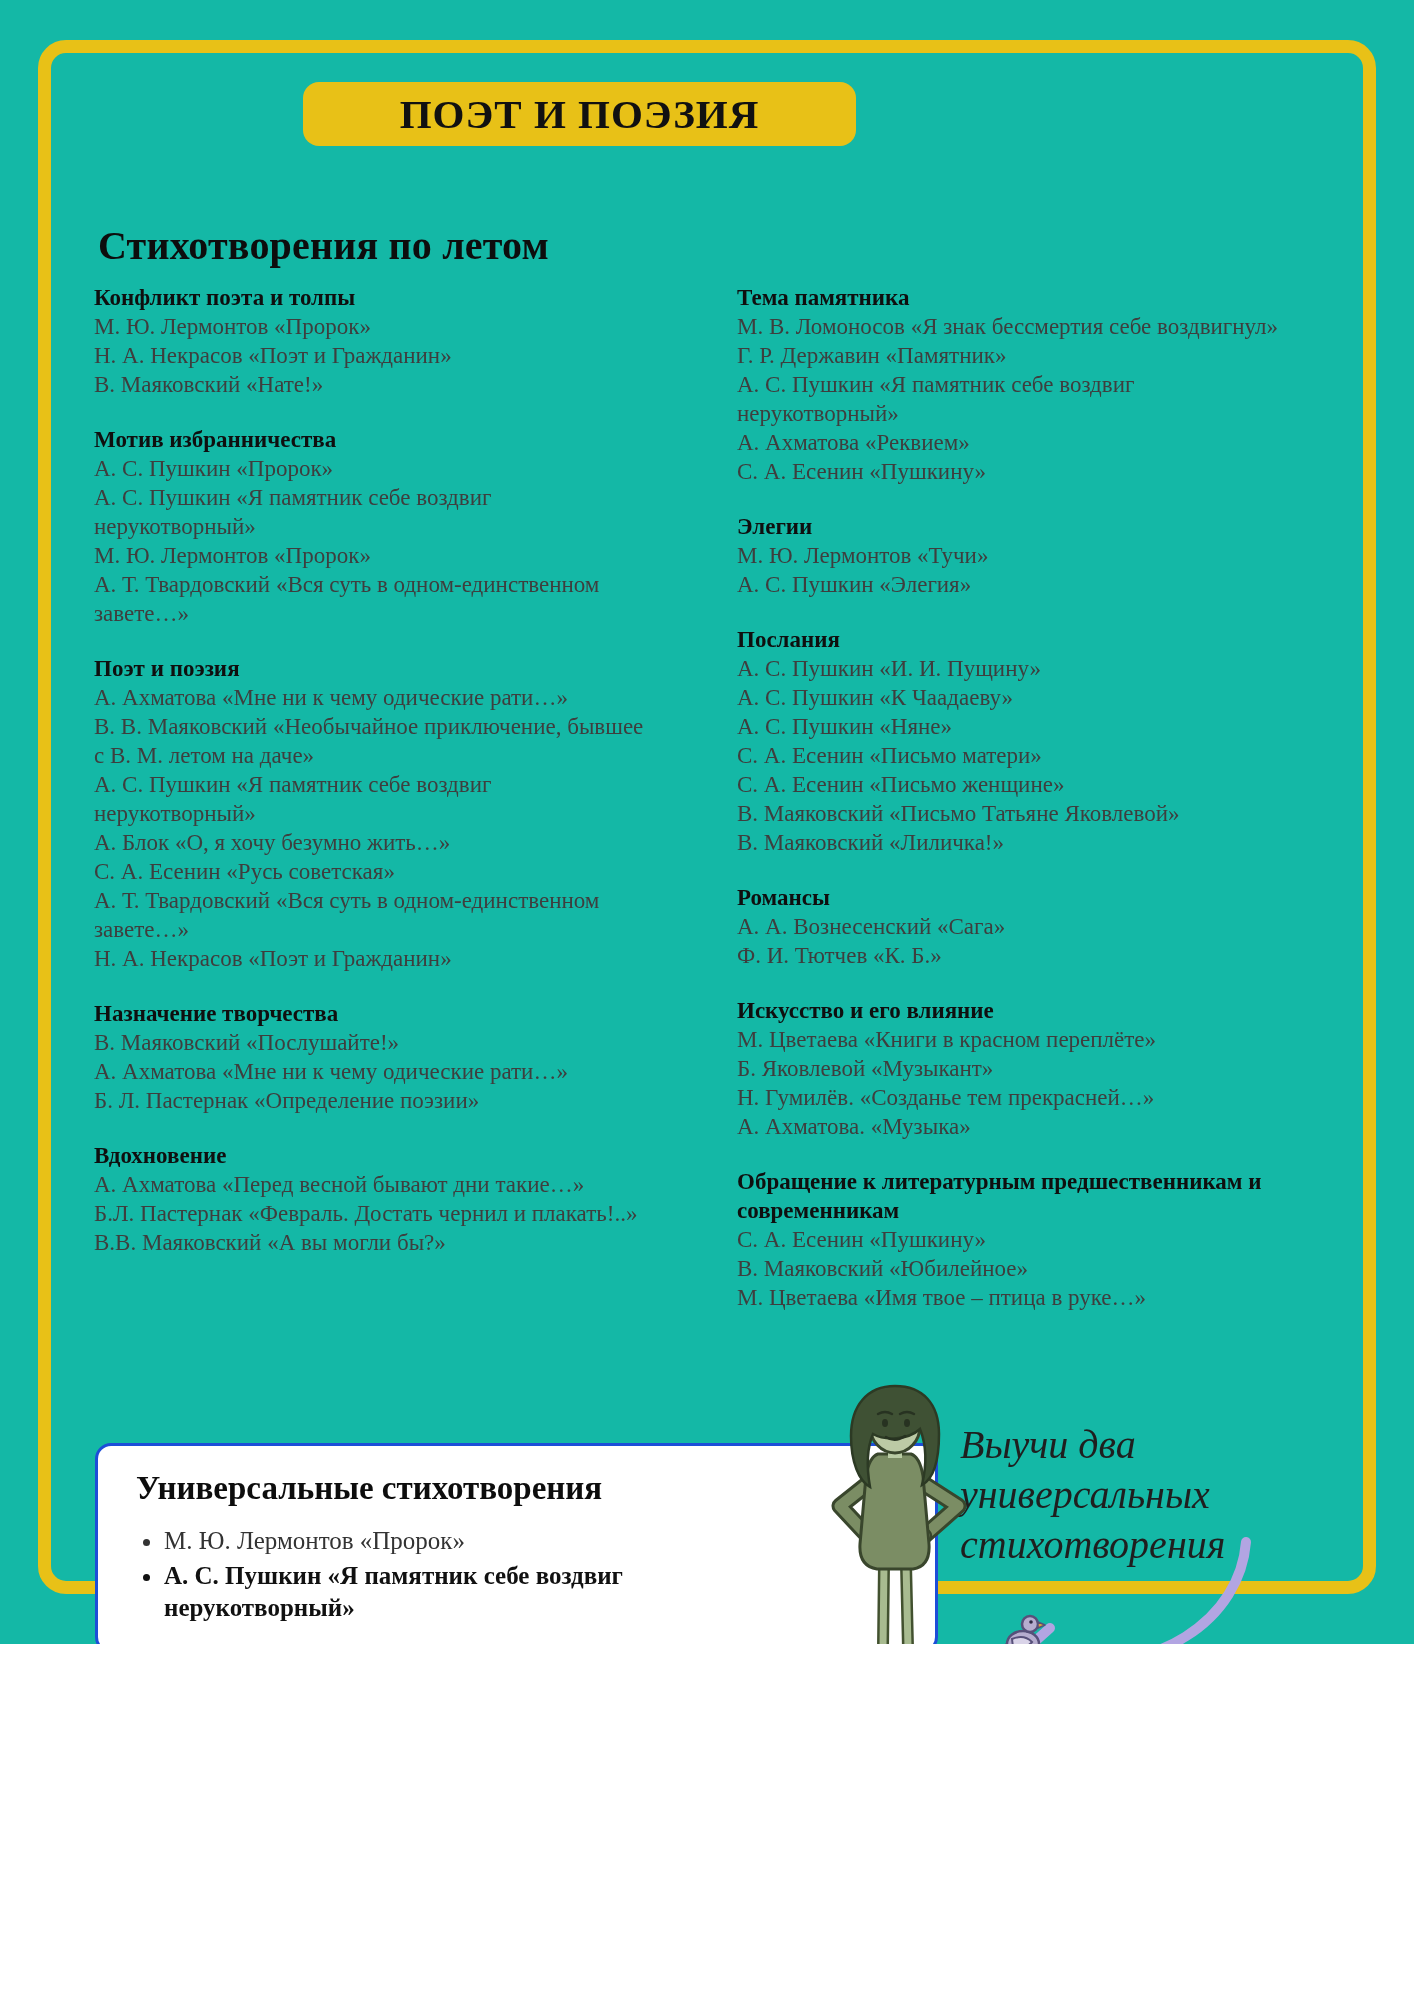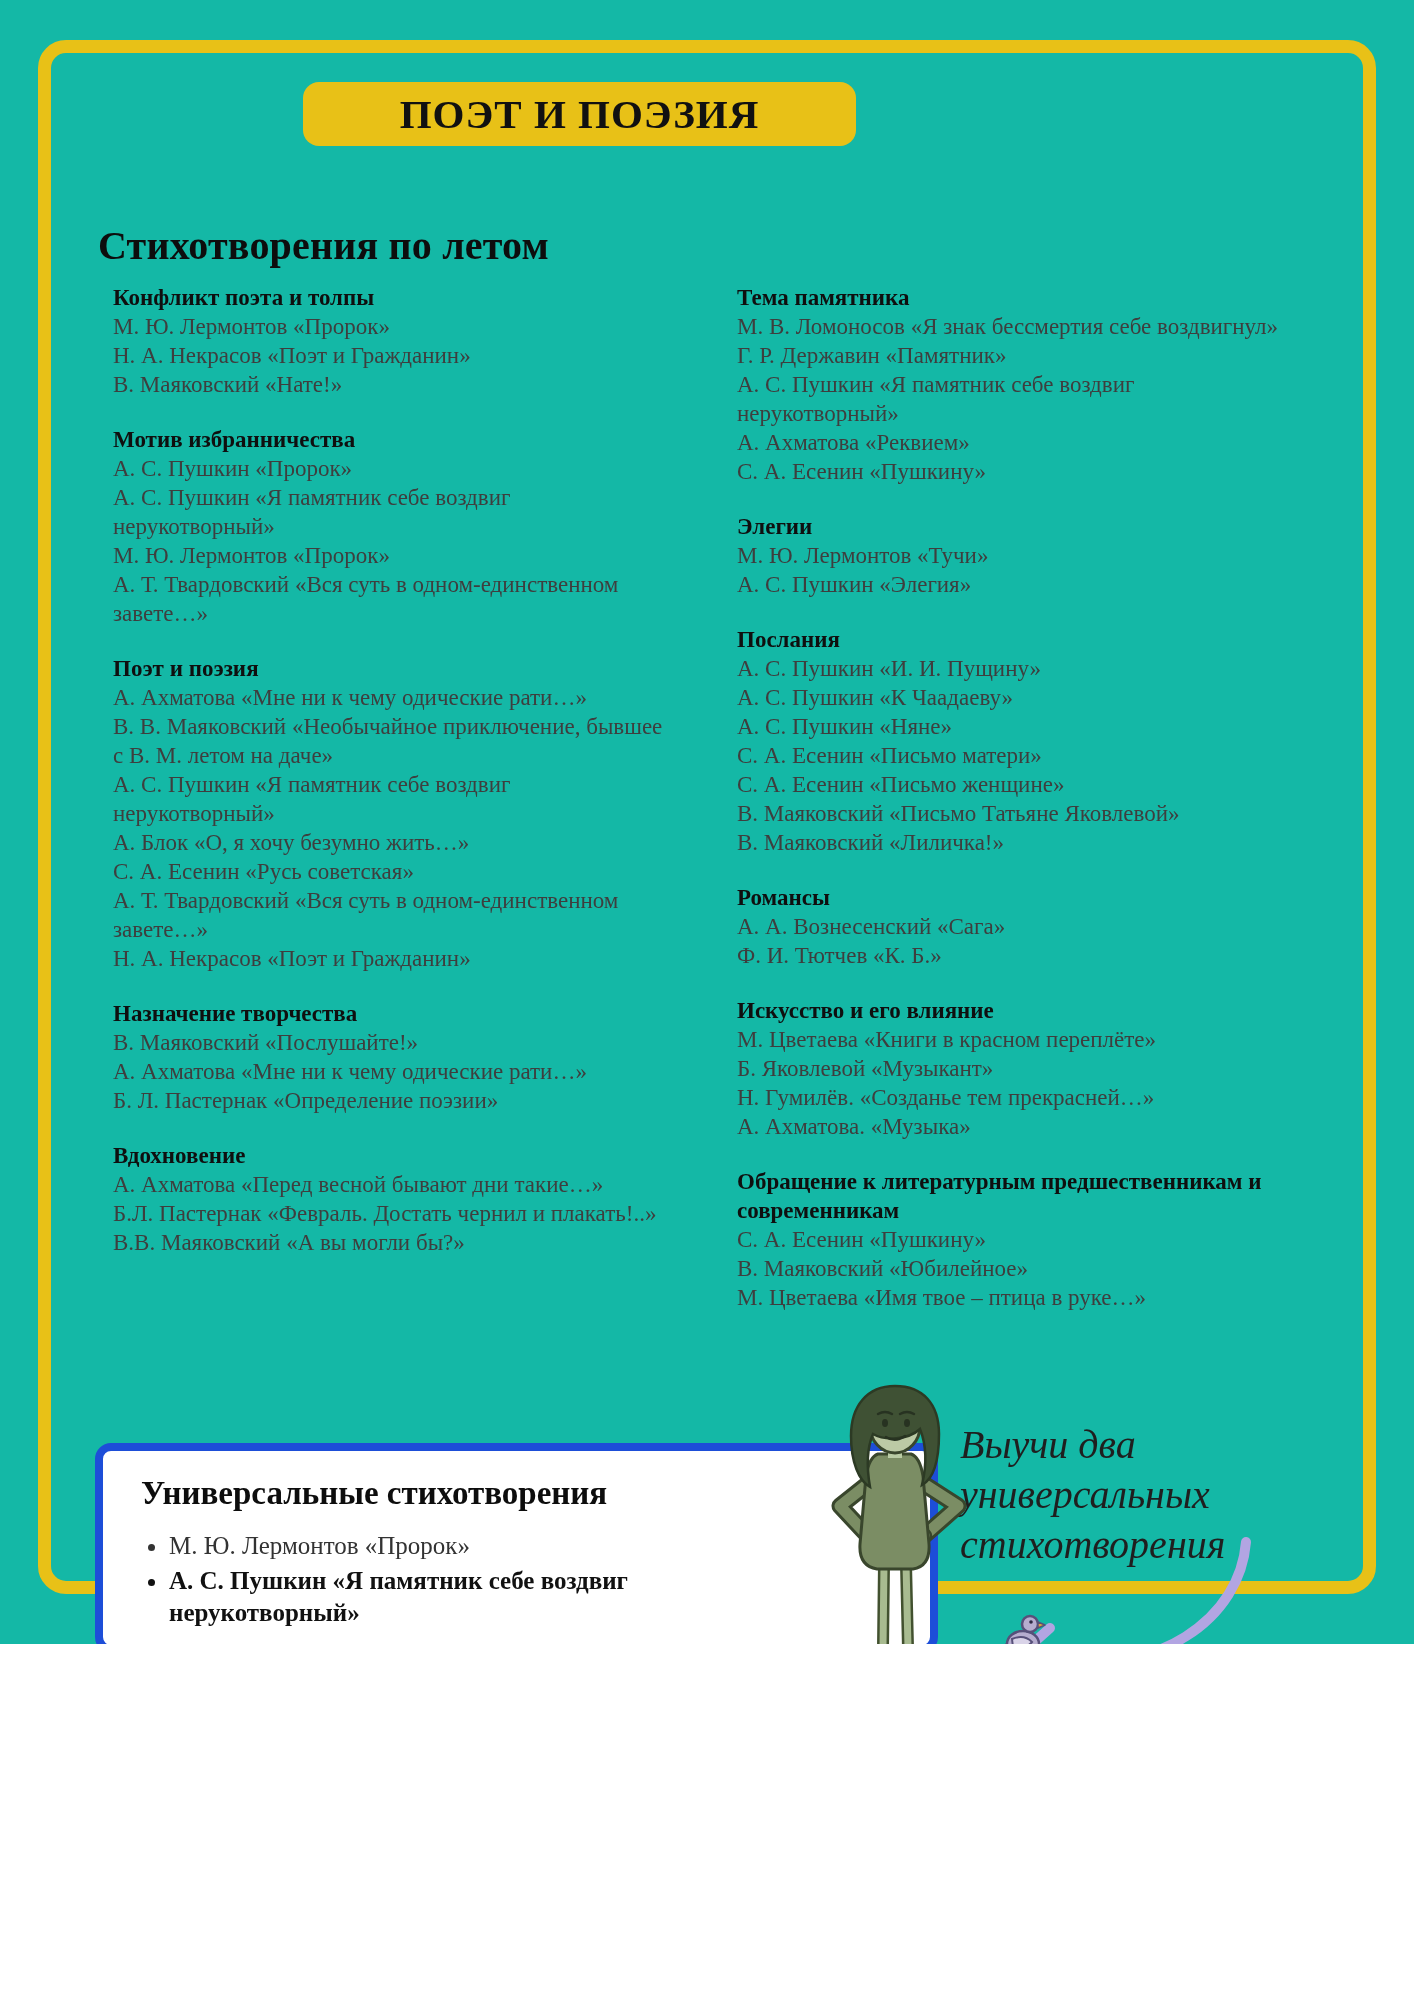--- a/index.html
+++ b/index.html
@@ -19,34 +19,34 @@
     display:flex;align-items:center;justify-content:center;
   }
   .banner h1{
     margin:0;font-size:41px;font-weight:800;letter-spacing:1px;color:#111;
   }
   .heading{
     position:absolute;left:98px;top:222px;margin:0;z-index:2;
     font-size:40px;font-weight:800;color:#0d0d0d;letter-spacing:0.2px;
   }
   .col{position:absolute;top:283px;z-index:2;}
-  .col-left{left:113px;width:552px;}
+  .col-left{left:94px;width:552px;}
   .col-right{left:737px;width:556px;}
   .sec{margin:0;}
   .sec + .sec{margin-top:26px;}
   .sec h3{
     margin:0;font-size:23px;line-height:29px;font-weight:700;color:#0f0f0f;
   }
   .sec p{
     margin:0;font-size:23px;line-height:29px;font-weight:400;color:#3e3e3e;
   }
   
   .ubox{
     position:absolute;left:95px;top:1443px;width:843px;height:210px;z-index:3;
-    background:#fff;border:8px solid #1d4ed8;border-radius:16px;box-sizing:border-box;
+    background:#fff;border:3px solid #1d4ed8;border-radius:16px;box-sizing:border-box;
   }
   .ubox h2{
     margin:24px 0 0 38px;font-size:33px;font-weight:800;color:#0d0d0d;
   }
   .ubox ul{margin:18px 0 0 0;padding:0 0 0 66px;list-style:disc;}
   .ubox li{
     font-size:25px;line-height:32px;color:#333;max-width:580px;
   }
   .ubox li + li{margin-top:3px;}
   .ubox li.strong{font-weight:700;color:#111;}

